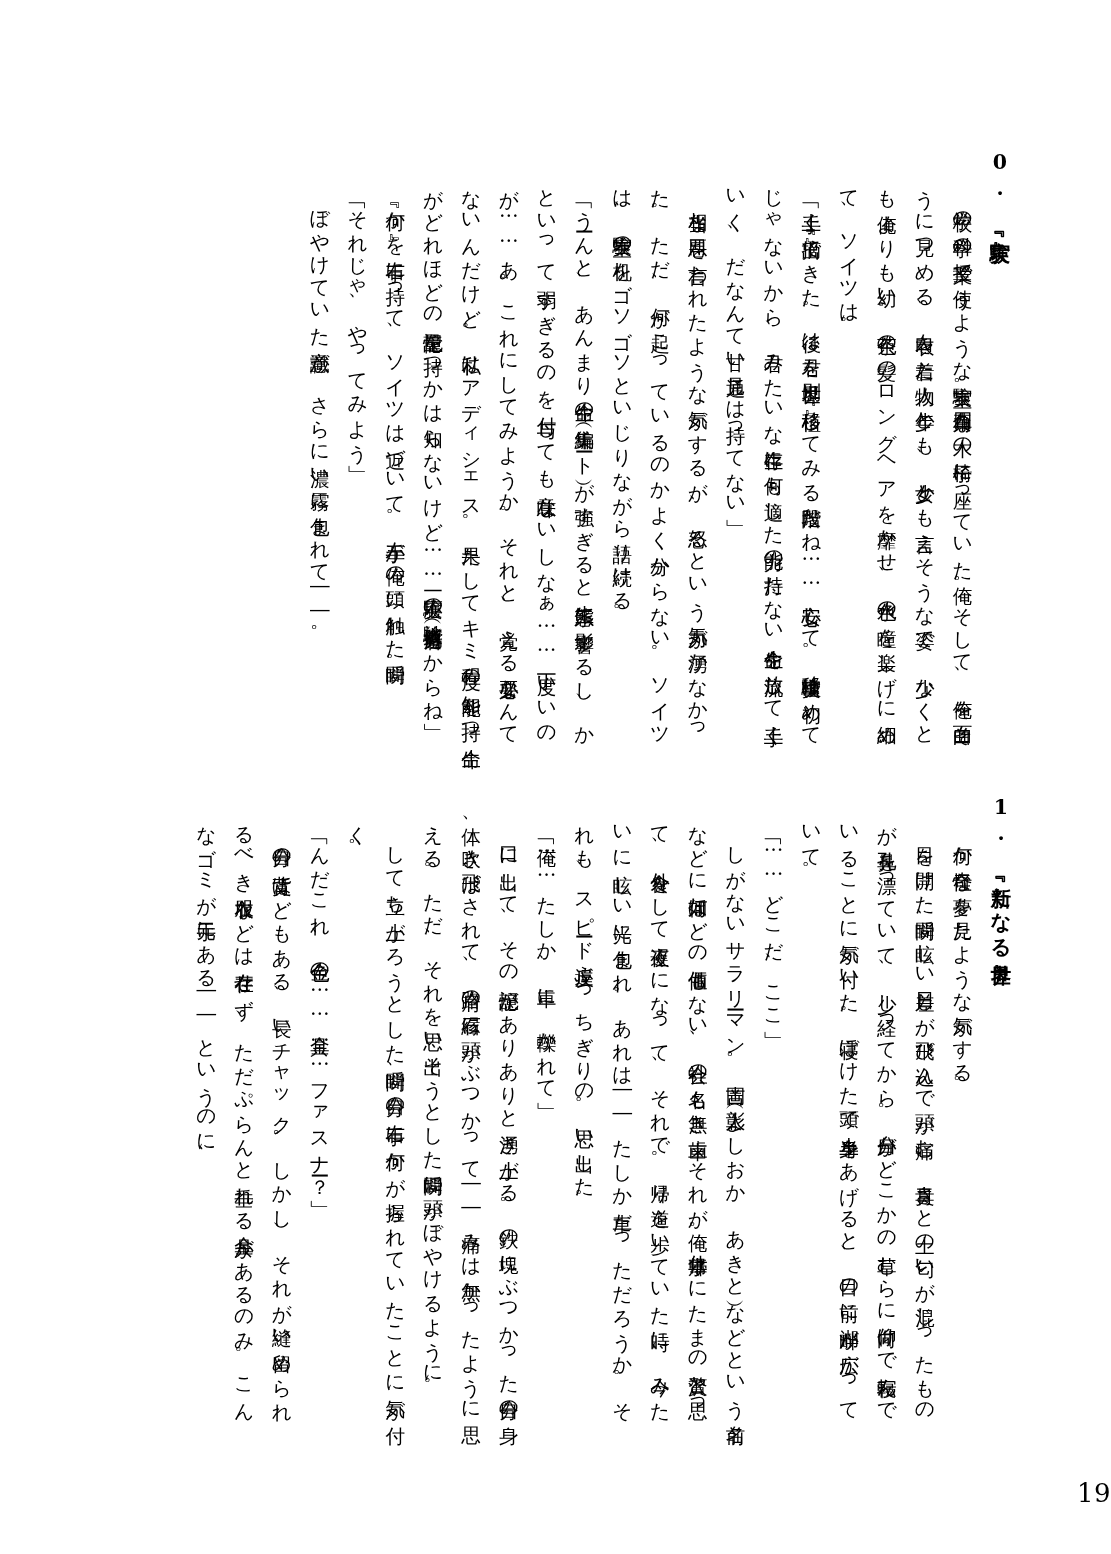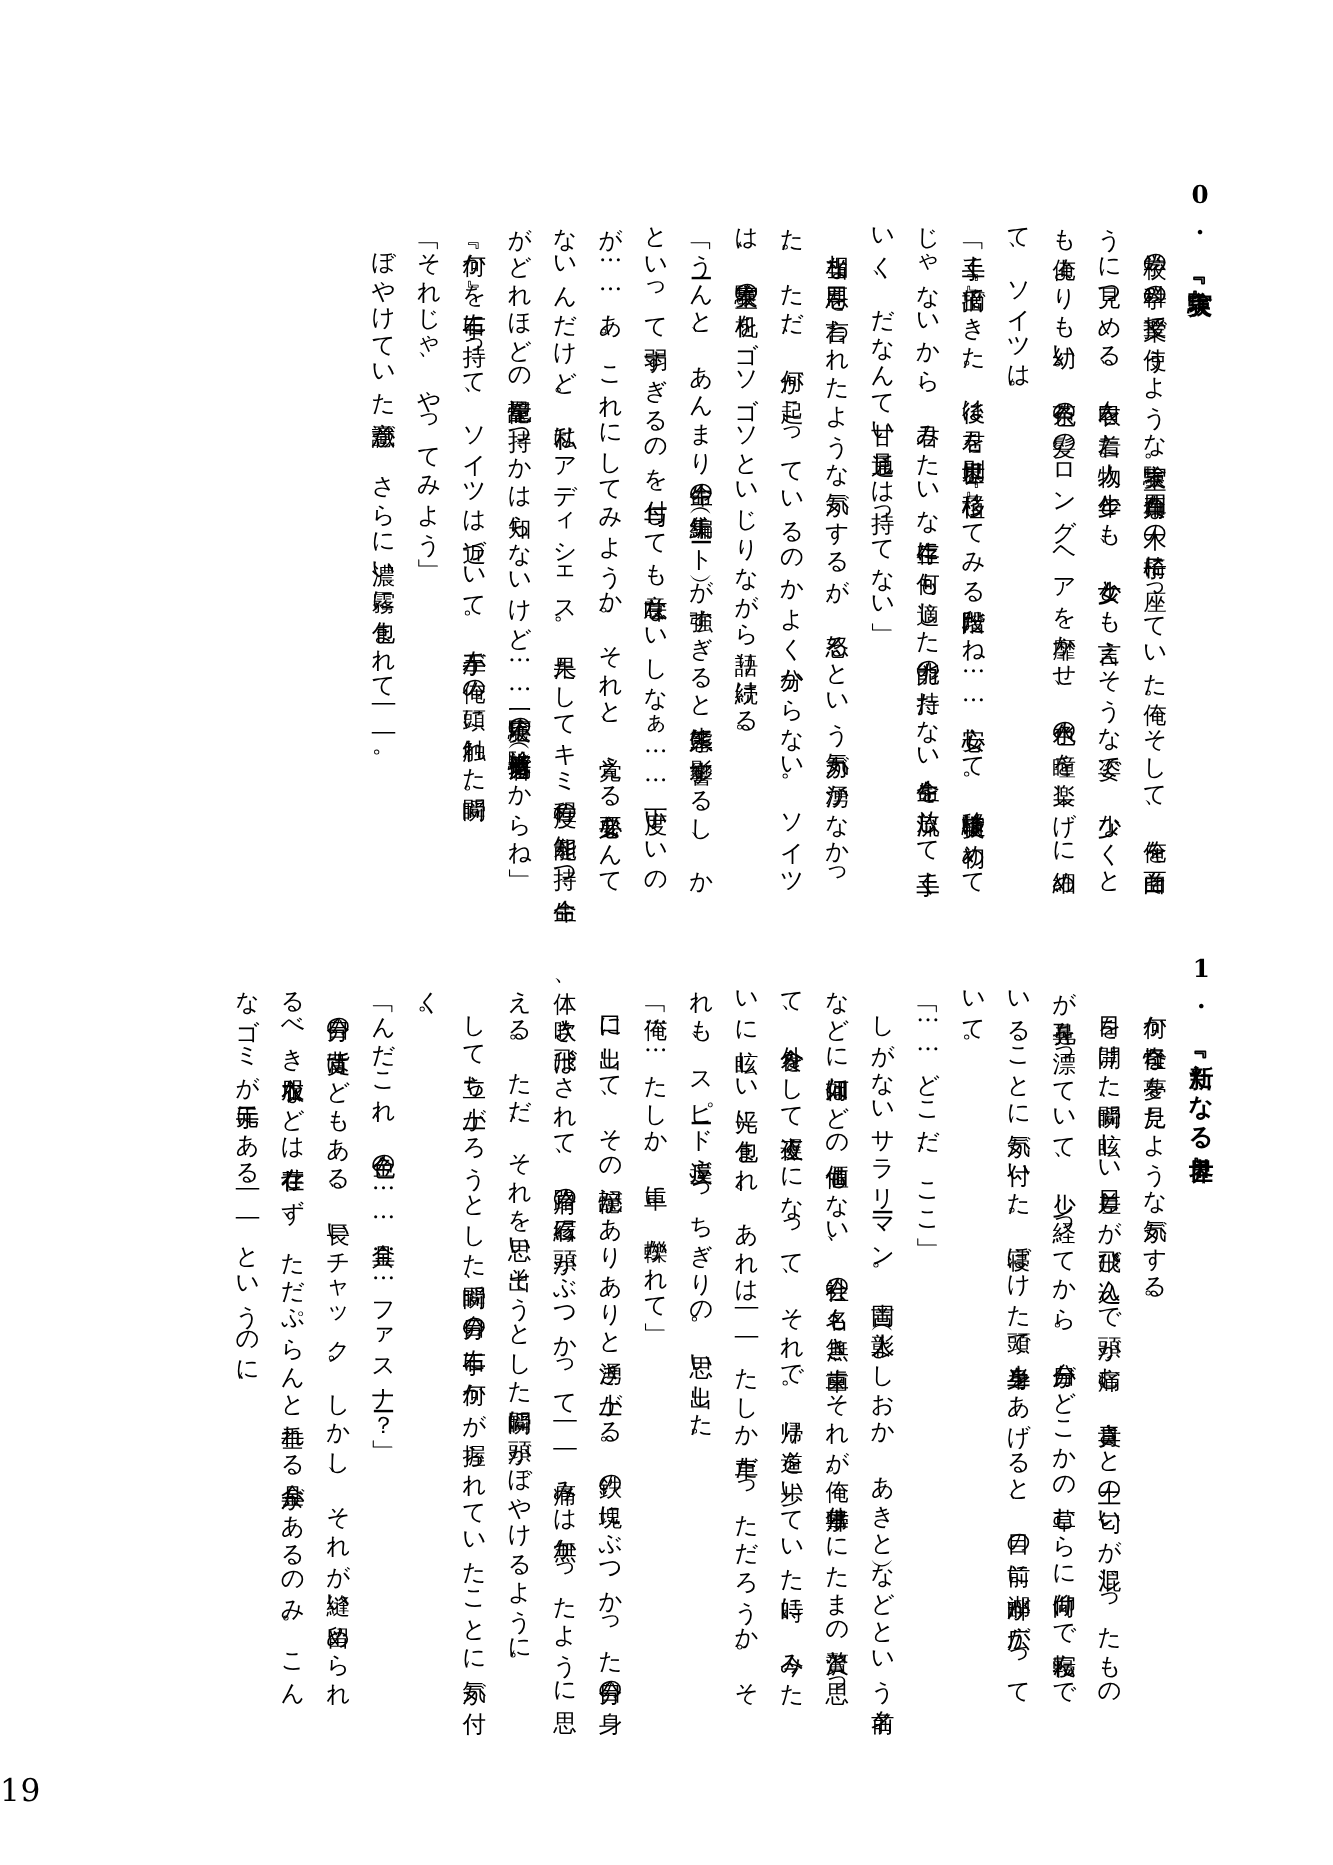--- a/index.html
+++ b/index.html
@@ -71,21 +71,21 @@
     height: 600px;
     width: 820px;
   }
 
   
   #folio {
     position: absolute;
     left: 0;
     right: 0;
     top: 1478px;
-    text-align: left;
+    text-align: right;
     font-family: "DejaVu Serif", "Liberation Serif", serif;
     font-size: 26px;
     color: #000;
     letter-spacing: 0.02em;
   }
 
   p.para {
     margin: 0;
     text-indent: 1em;
   }

